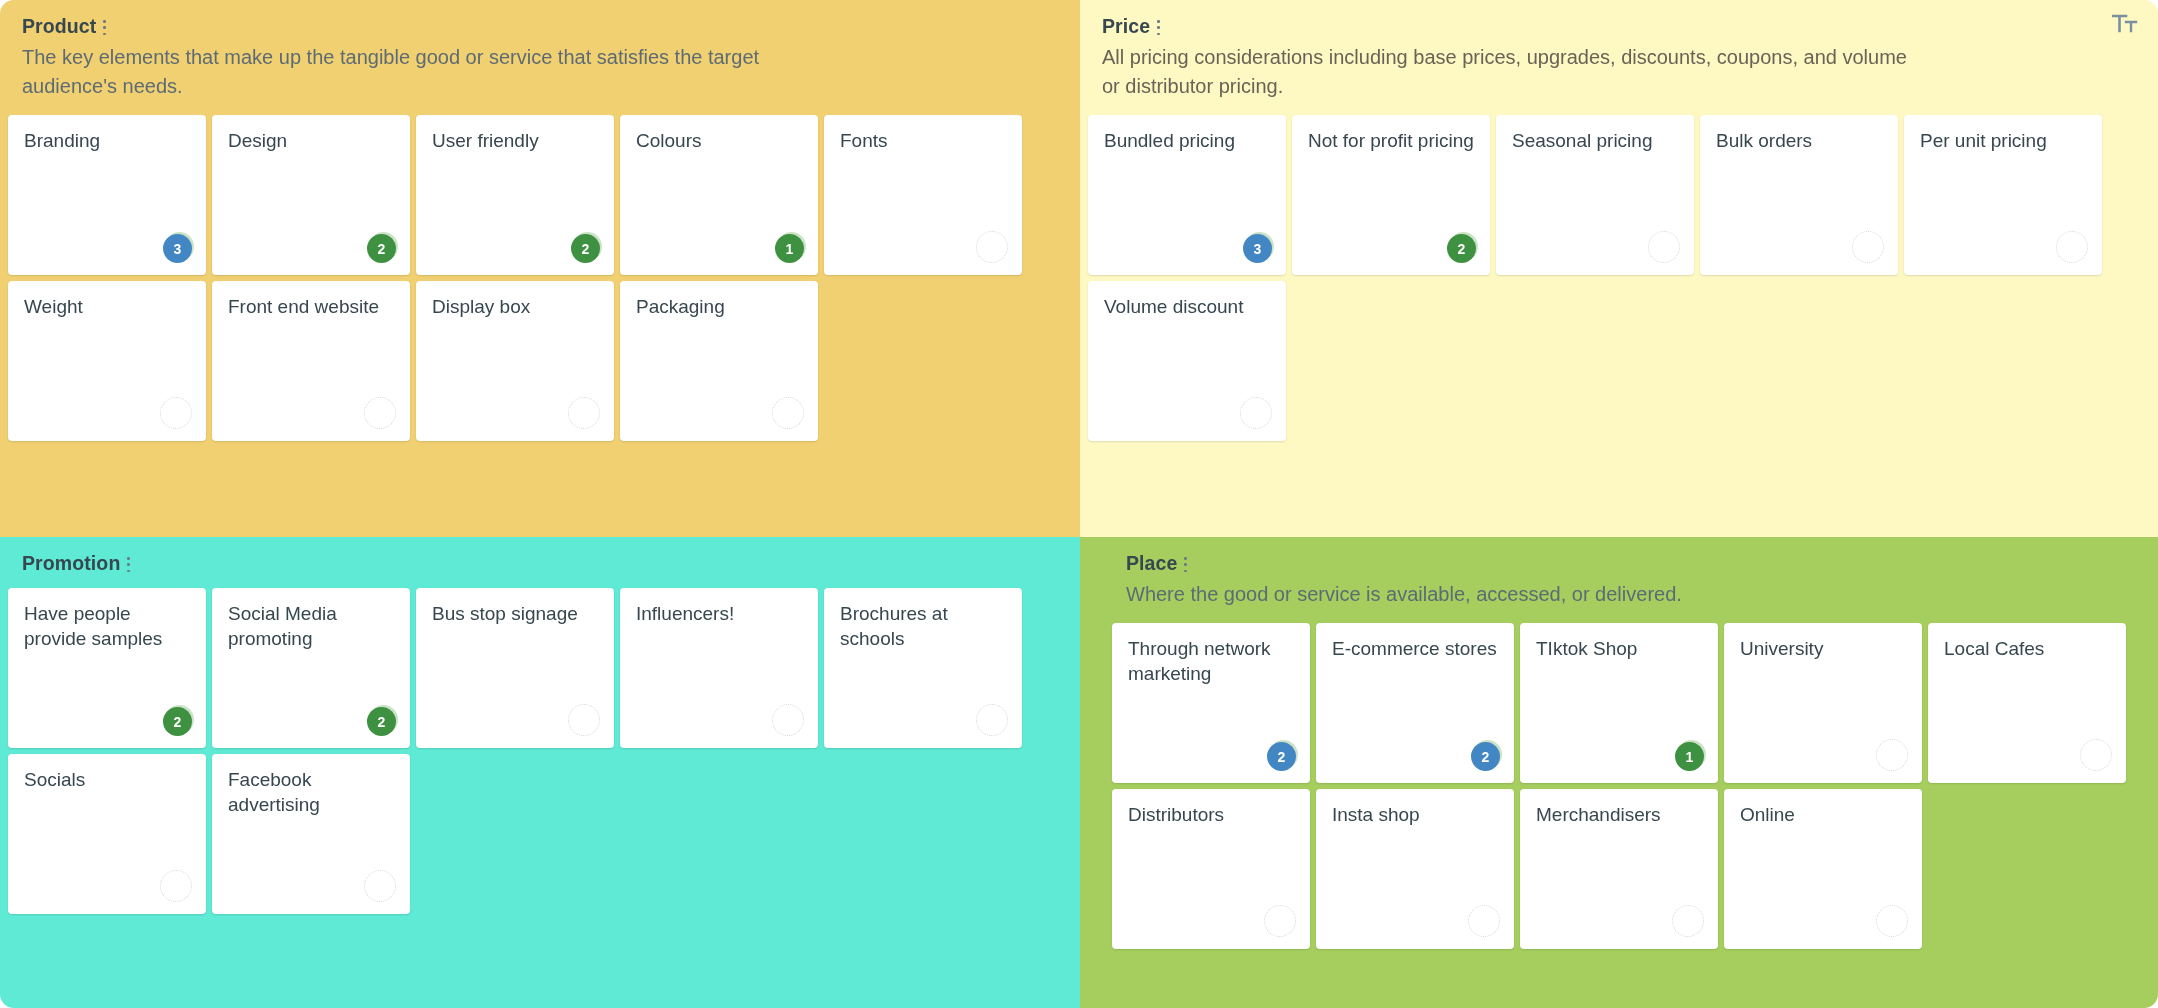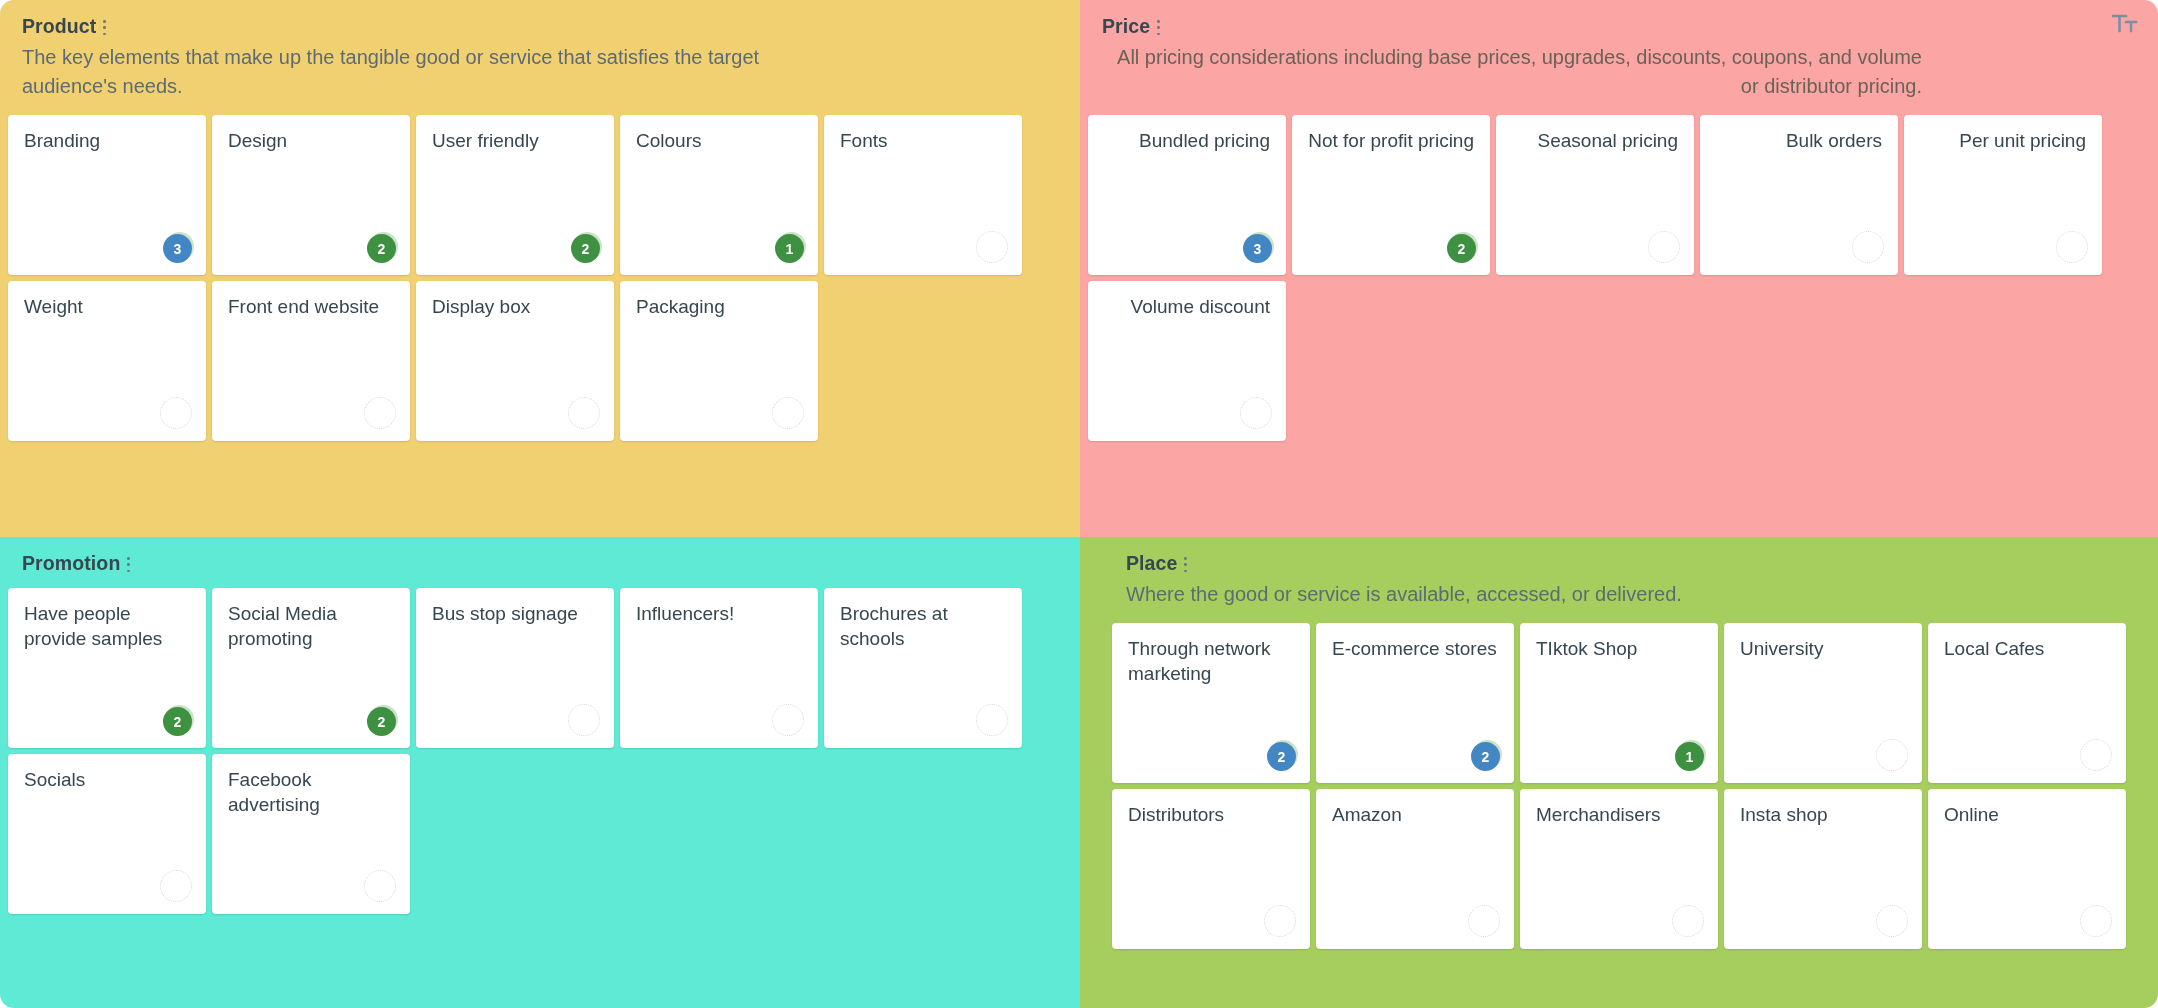--- a/index.html
+++ b/index.html
@@ -127,21 +127,21 @@
     background: transparent;
     border: 1.5px dotted #d3d7da;
     box-shadow: none;
     width: 30px;
     height: 30px;
     color: transparent;
   }
 
   
   .q-product   { background: #f1d071; }
-  .q-price     { background: #fca5a5; text-align: right; }
+  .q-price     { background: #fef9c3; }
   .q-promotion { background: #5eead4; }
   .q-place     { background: #a6ce5f; padding-left: 24px; }
 
   .q-product .q-desc   { color: #5d6b74; }
   .q-price .q-desc     { color: #6a6256; }
   .q-promotion .q-desc { color: #5d6b74; }
   .q-place .q-desc     { color: #5d6b74; }
 
   .tt-icon {
     position: absolute;
@@ -323,29 +323,25 @@
         </div>
         <div class="card">
           <div class="card-text">Local Cafes</div>
           <div class="vote empty"></div>
         </div>
         <div class="card">
           <div class="card-text">Distributors</div>
           <div class="vote empty"></div>
         </div>
         <div class="card">
-          <div class="card-text">Amazon</div>
+          <div class="card-text">Insta shop</div>
           <div class="vote empty"></div>
         </div>
         <div class="card">
           <div class="card-text">Merchandisers</div>
-          <div class="vote empty"></div>
-        </div>
-        <div class="card">
-          <div class="card-text">Insta shop</div>
           <div class="vote empty"></div>
         </div>
         <div class="card">
           <div class="card-text">Online</div>
           <div class="vote empty"></div>
         </div>
       </div>
     </div>
   </div>
 

